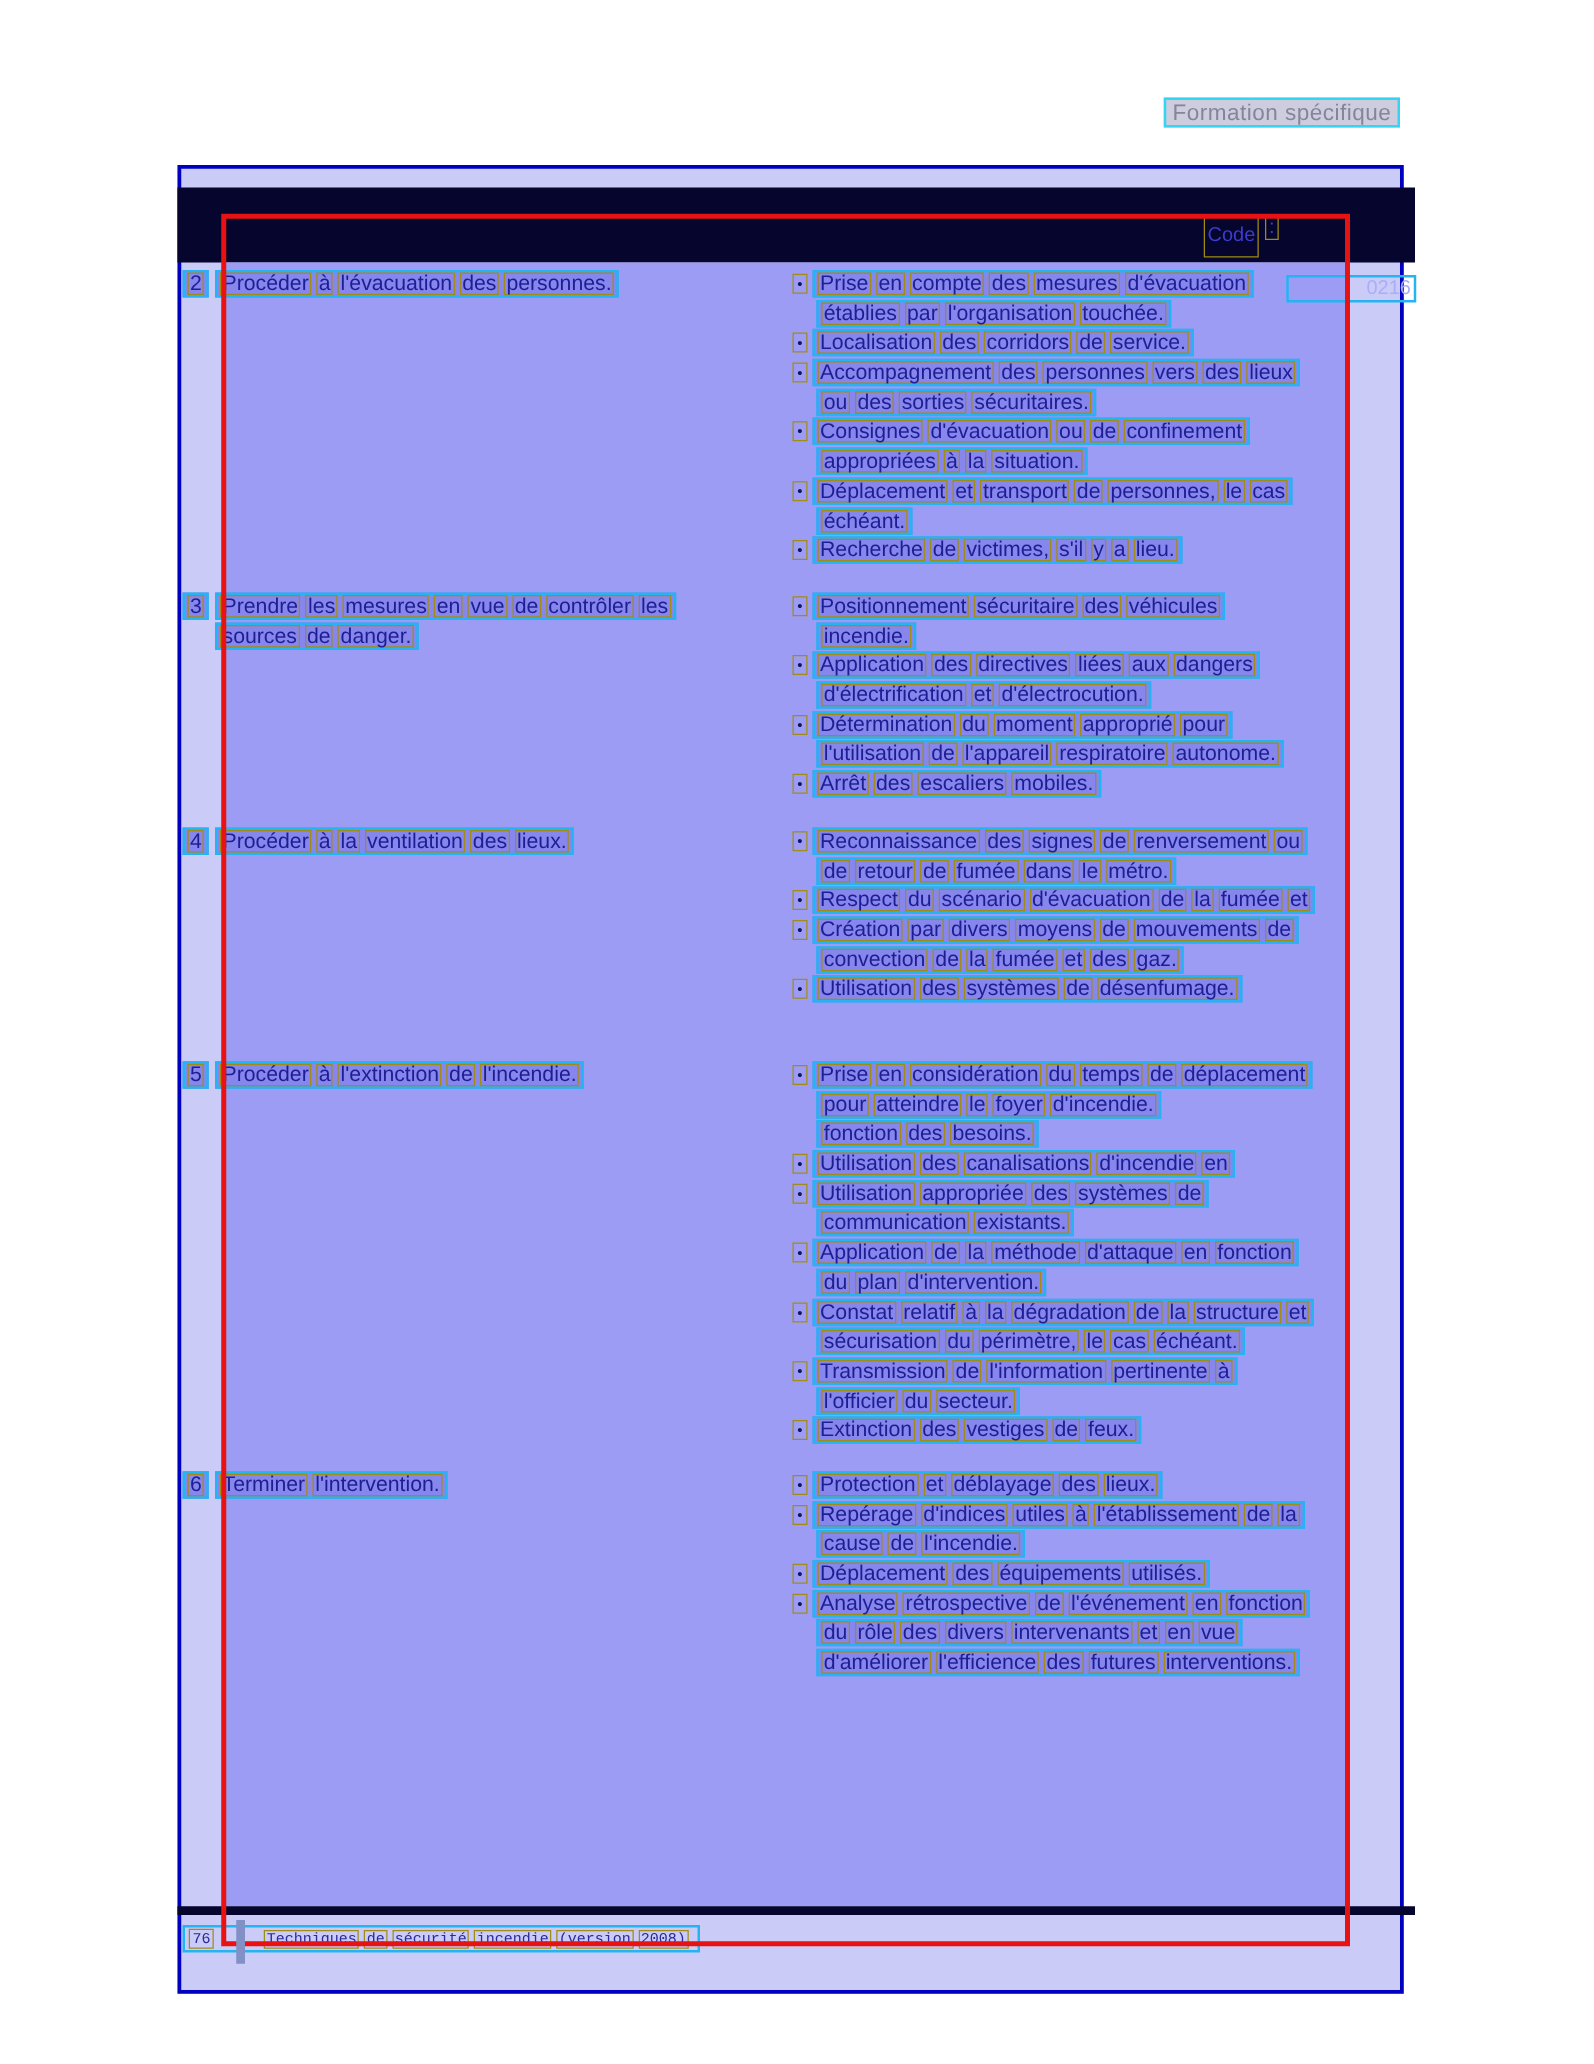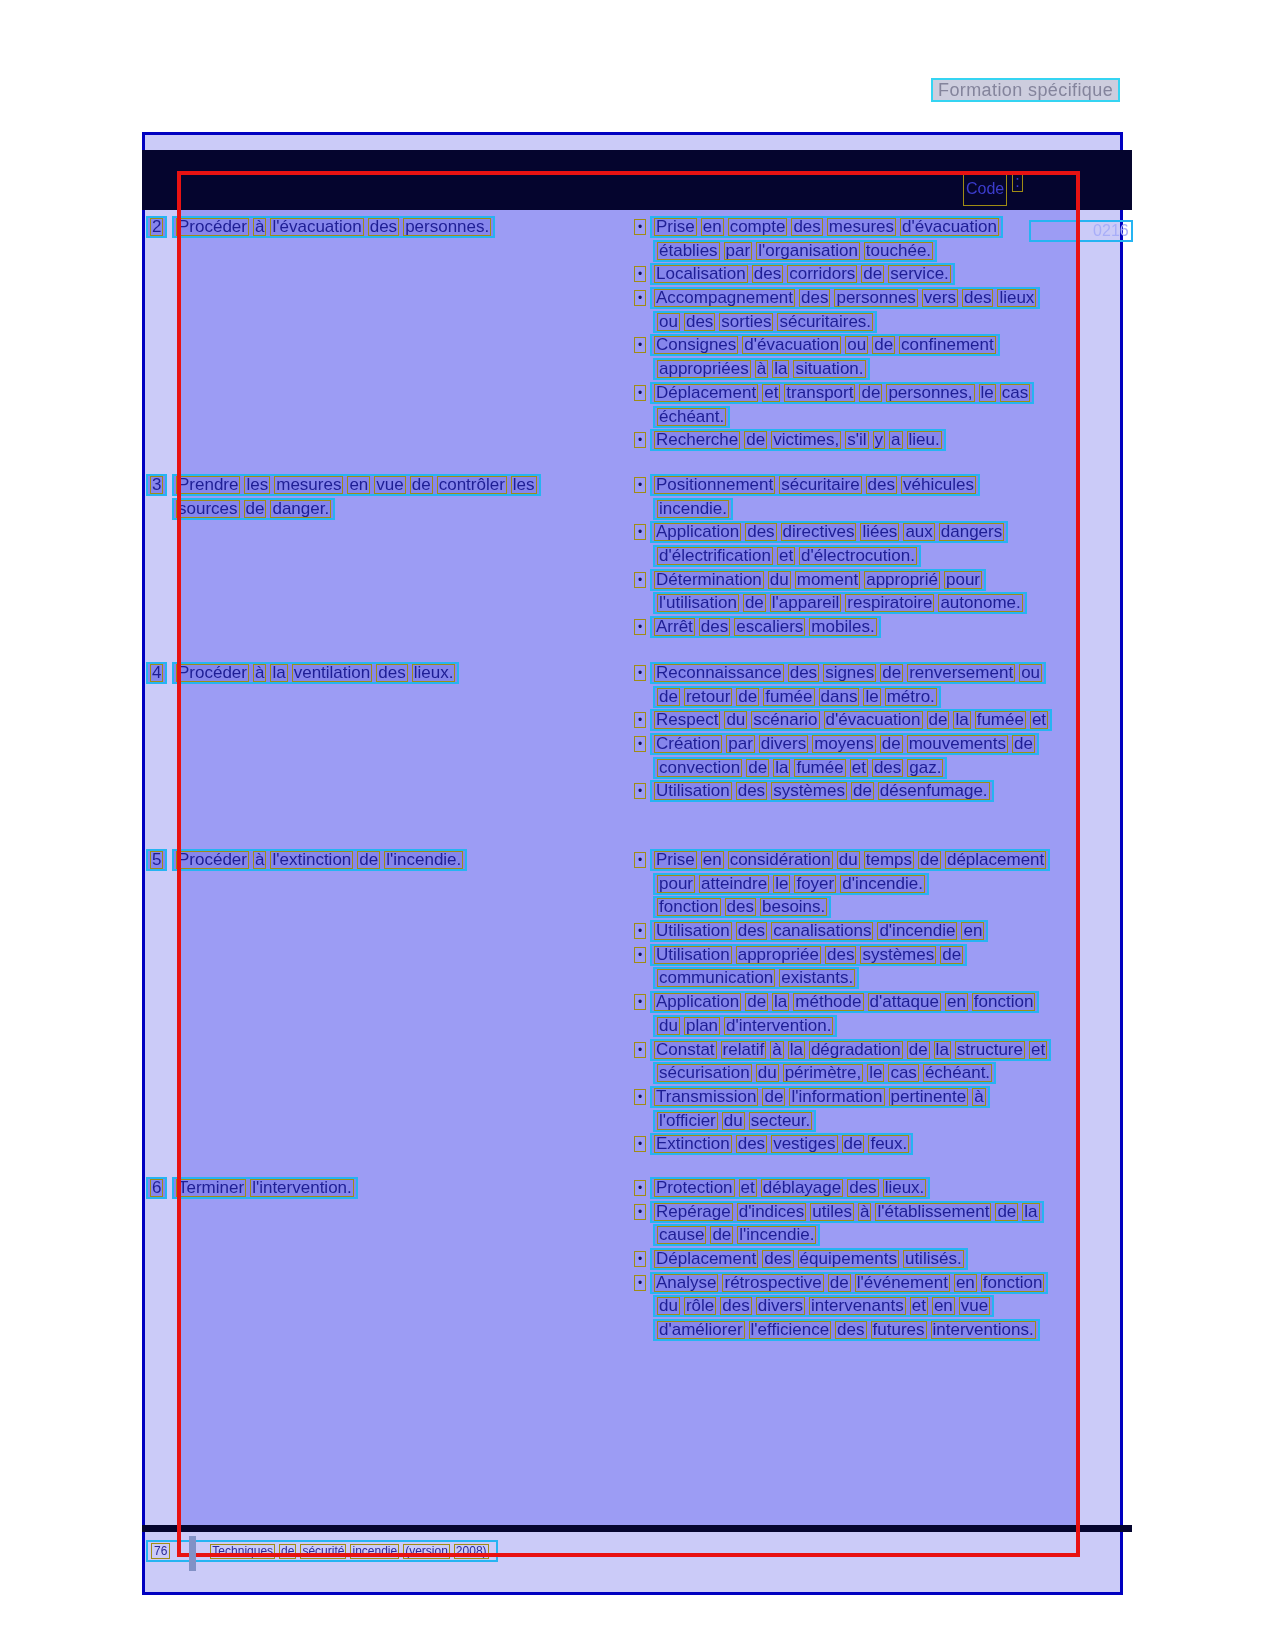--- a/index.html
+++ b/index.html
@@ -75,21 +75,21 @@
   .blt{
     display:inline-block;vertical-align:top;margin-top:3px;margin-right:4px;
     border:1px solid var(--olive);color:#13135e;
     width:10px;font-size:12px;line-height:14px;text-align:center;
   }
   
   .footer-line{
     position:absolute;left:146px;top:1540px;z-index:5;
     display:inline-flex;align-items:center;
     border:2px solid var(--cyan);padding:1px 3px;
-    color:var(--footer-ink);font-size:12px;line-height:14px;white-space:nowrap;
+    color:var(--footer-ink);font-size:12px;line-height:14px;white-space:nowrap;font-family:Liberation Mono, monospace;
   }
   .footer-line .pg{border:1px solid var(--olive);padding:0 2px;}
   .footer-line .gap{display:inline-block;width:40px;}
   .fw{display:inline-block;border:1px solid var(--olive);padding:0 1px;margin-right:4px;line-height:13px;}
   .grey-bar{position:absolute;left:189px;top:1536px;width:7px;height:35px;background:var(--grey-bar);z-index:7;}
 </style>
 </head>
 <body>
 
 <div class="note">Formation spécifique</div>

